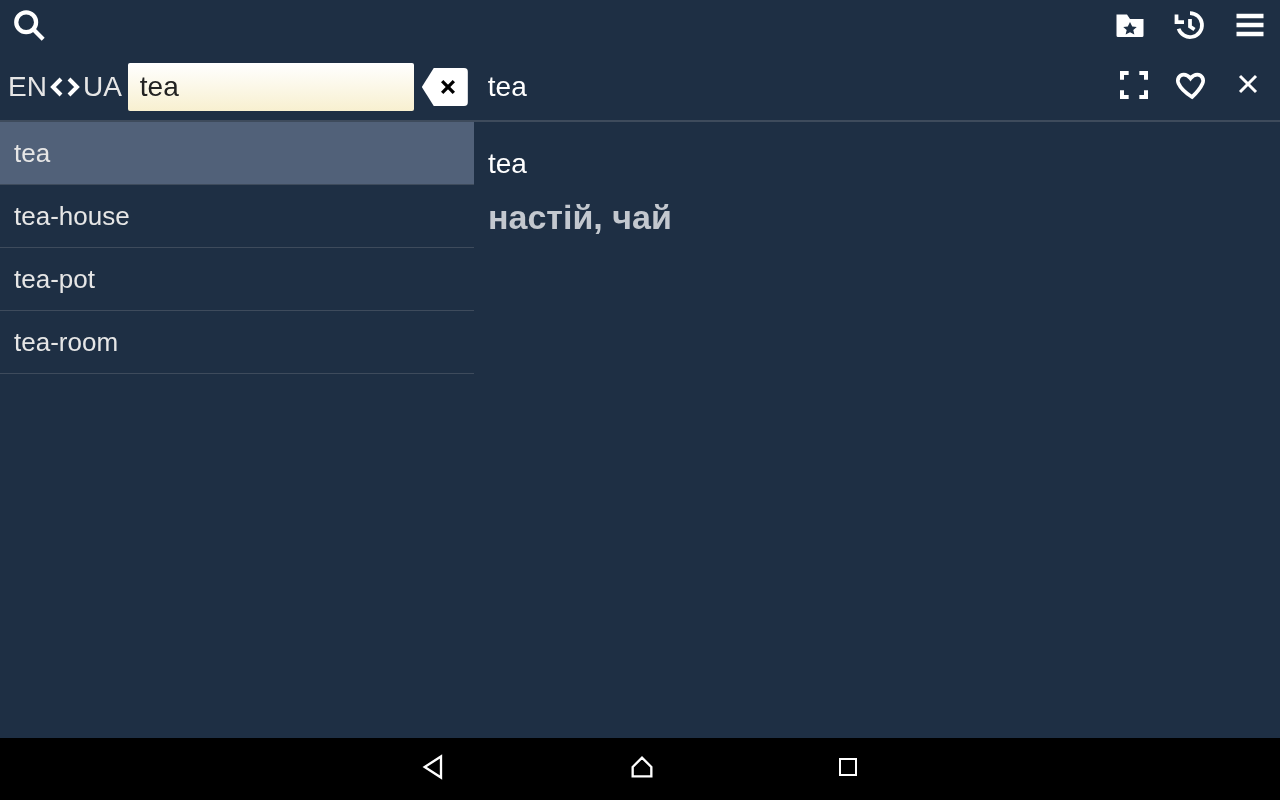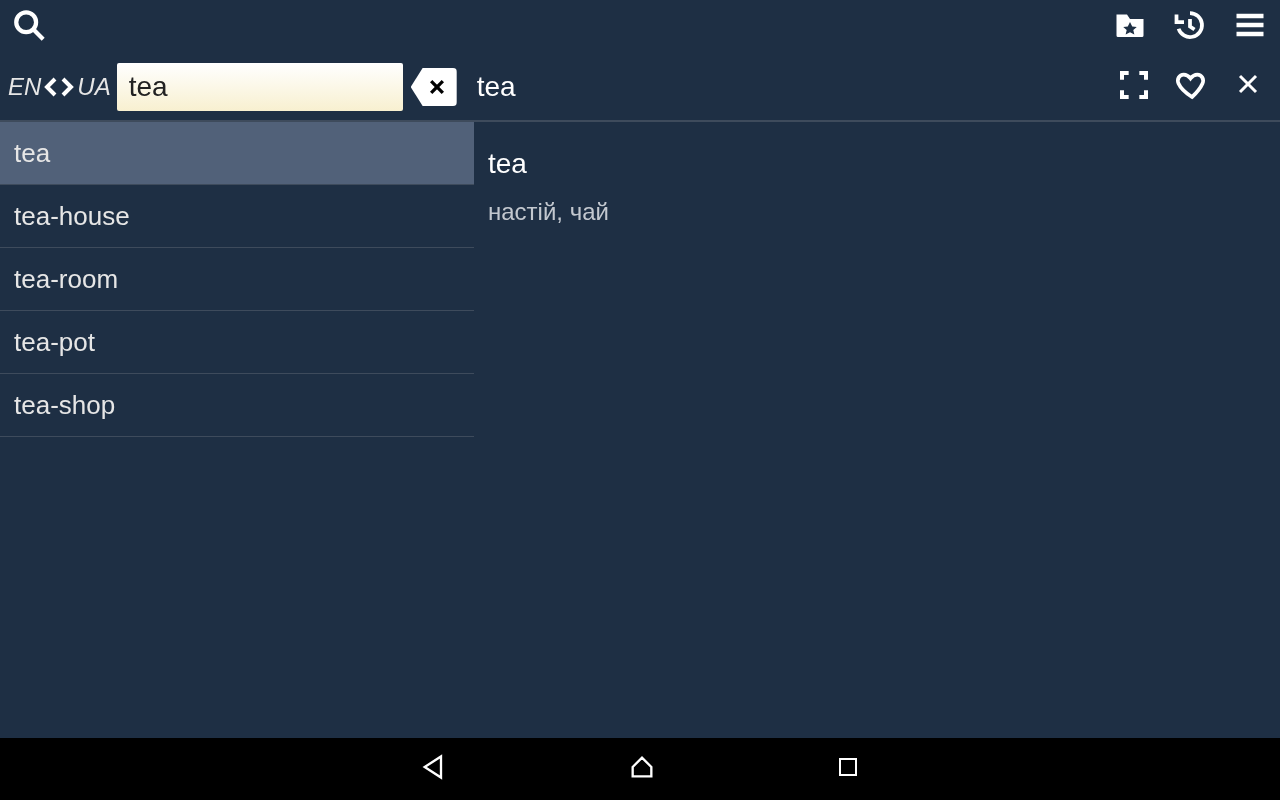--- a/index.html
+++ b/index.html
@@ -6,21 +6,21 @@
 body { width:1280px; height:800px; background:#1e2f44; font-family:sans-serif; overflow:hidden; }
 
 
 .topbar1 { height:54px; display:flex; align-items:center; background:#1e2f44; }
 .topbar1 .search-ico { margin-left:128px; }
 .topbar1 .spacer { flex:1; }
 .topbar1 .ico { margin:0 12px; cursor:pointer; }
 
 
 .topbar2 { height:66px; display:flex; align-items:center; background:#1e2f44; padding:0 6px; }
-.lang { color:#e6e6e6; font-size:24px; display:flex; align-items:center;font-style:italic; }
+.lang { color:#e6e6e6; font-size:28px; display:flex; align-items:center; }
 .lang span { margin:0 2px; }
 .chev { stroke:#fff; stroke-width:4; fill:none; }
 .searchbox { position:relative; margin-left:4px; }
 .searchbox input {
   width:286px; height:48px; border:none; border-radius:2px;
   padding:0 12px; font-size:28px; color:#222; outline:none;
   background:linear-gradient(#fff,#f8f0d0);
 }
 .backspace {
   margin-left:8px; width:46px; height:38px; background:#fff;
@@ -39,21 +39,21 @@
 .body { display:flex; height:calc(800px - 54px - 66px - 2px - 62px); }
 .leftcol { width:474px; background:#1e2f44; }
 .rightcol { flex:1; padding:16px 14px; }
 .list-item {
   height:63px; display:flex; align-items:center; padding-left:14px;
   color:#e6e6e6; font-size:26px; border-bottom:1px solid #3e4b5c;
   cursor:pointer;
 }
 .list-item.selected { background:#516179; }
 .rightcol .entry-head { color:#fff; font-size:28px; margin-top:10px; margin-bottom:18px; }
-.rightcol .entry-body { color:#c3c8cf; font-size:24px; margin-top:6px; }
+.rightcol .entry-body { color:#c3c8cf; font-size:34px; margin-top:6px;font-weight:bold; }
 
 
 .navbar { height:62px; background:#000; display:flex; align-items:center; justify-content:center; gap:180px; }
 .navbar .nbtn { cursor:pointer; }
 </style>
 </head>
 <body>
 
 <div class="topbar1">
   <span class="ico search-ico">
@@ -126,23 +126,22 @@
         <line x1="20" y1="4" x2="4" y2="20" stroke="#fff" stroke-width="3"></line>
       </svg>
   </span>
 </div>
 <div class="separator"></div>
 
 <div class="body">
   <div class="leftcol" id="sugg">
       <div class="list-item selected">tea</div>
       <div class="list-item">tea-house</div>
+      <div class="list-item">tea-pot</div>
       <div class="list-item">tea-room</div>
-      <div class="list-item">tea-pot</div>
-      <div class="list-item">tea-shop</div>
     </div>
   <div class="rightcol">
     <div class="entry-head">tea</div>
     <div class="entry-body">настій, чай</div>
   </div>
 </div>
 
 <div class="navbar">
   <span class="nbtn">
     <svg width="28" height="28" viewBox="0 0 24 24">

